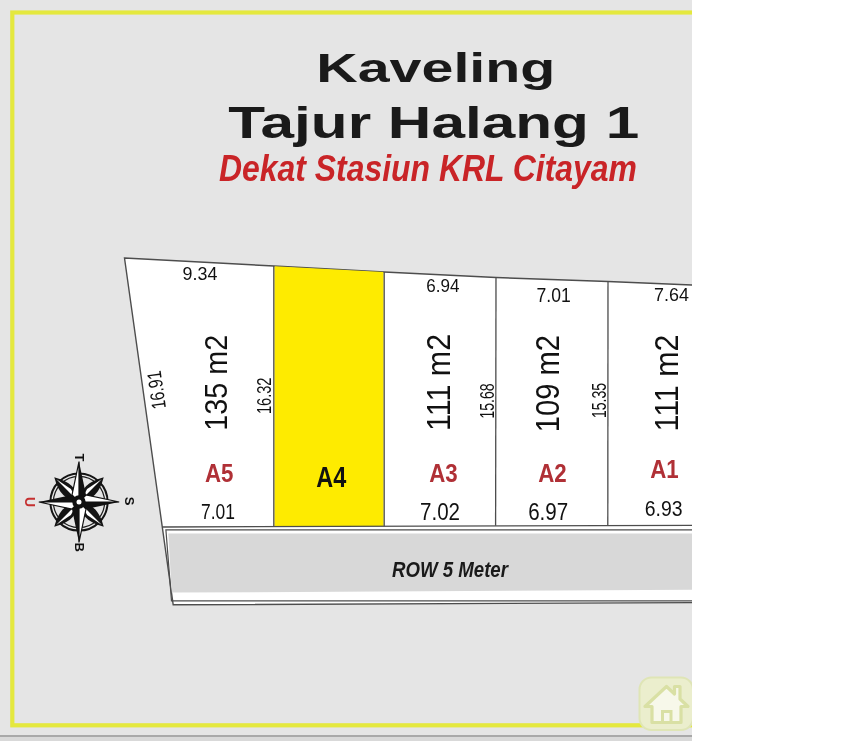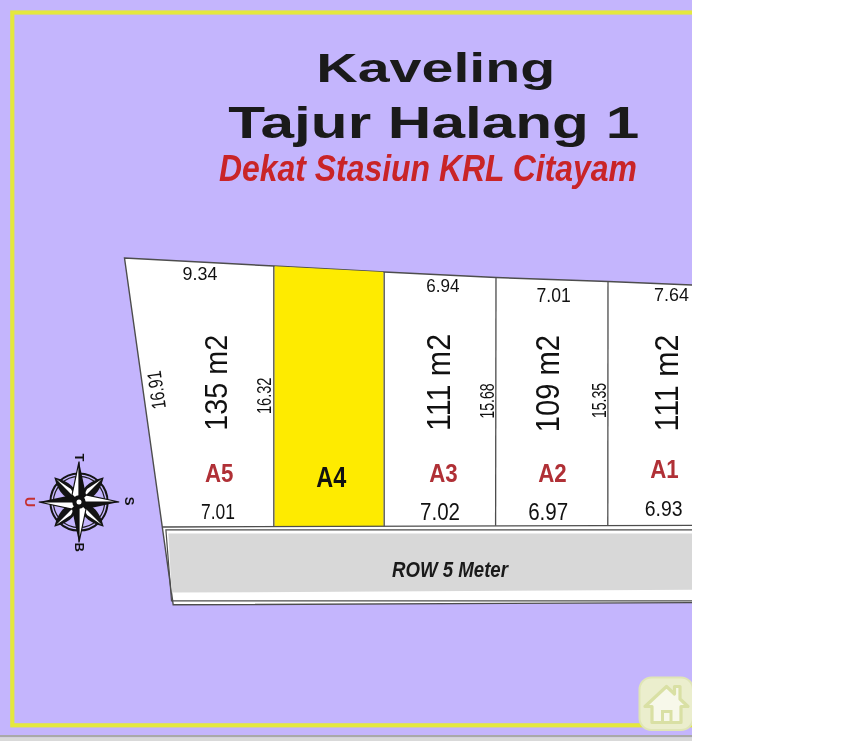--- a/index.html
+++ b/index.html
@@ -1,16 +1,16 @@
 <!DOCTYPE html>
 <html><head>
 <meta charset="utf-8">
 <style>
   html,body{margin:0;padding:0;}
-  .page{position:relative;width:692px;height:741px;background:#c4b5fd;overflow:hidden;font-family:"Liberation Sans",sans-serif;text-decoration:underline;}
+  .page{position:relative;width:692px;height:741px;background:#e5e5e5;overflow:hidden;font-family:"Liberation Sans",sans-serif;text-decoration:underline;}
   svg text{font-family:"Liberation Sans",sans-serif;}
 </style>
 </head>
 <body>
 <div class="page">
 <svg width="850" height="741" viewBox="0 0 850 741" xmlns="http://www.w3.org/2000/svg">
 
 <rect x="12.3" y="12.5" width="823.4" height="712.8" fill="none" stroke="#e4e83e" stroke-width="4.2"></rect>
 
 <g>

